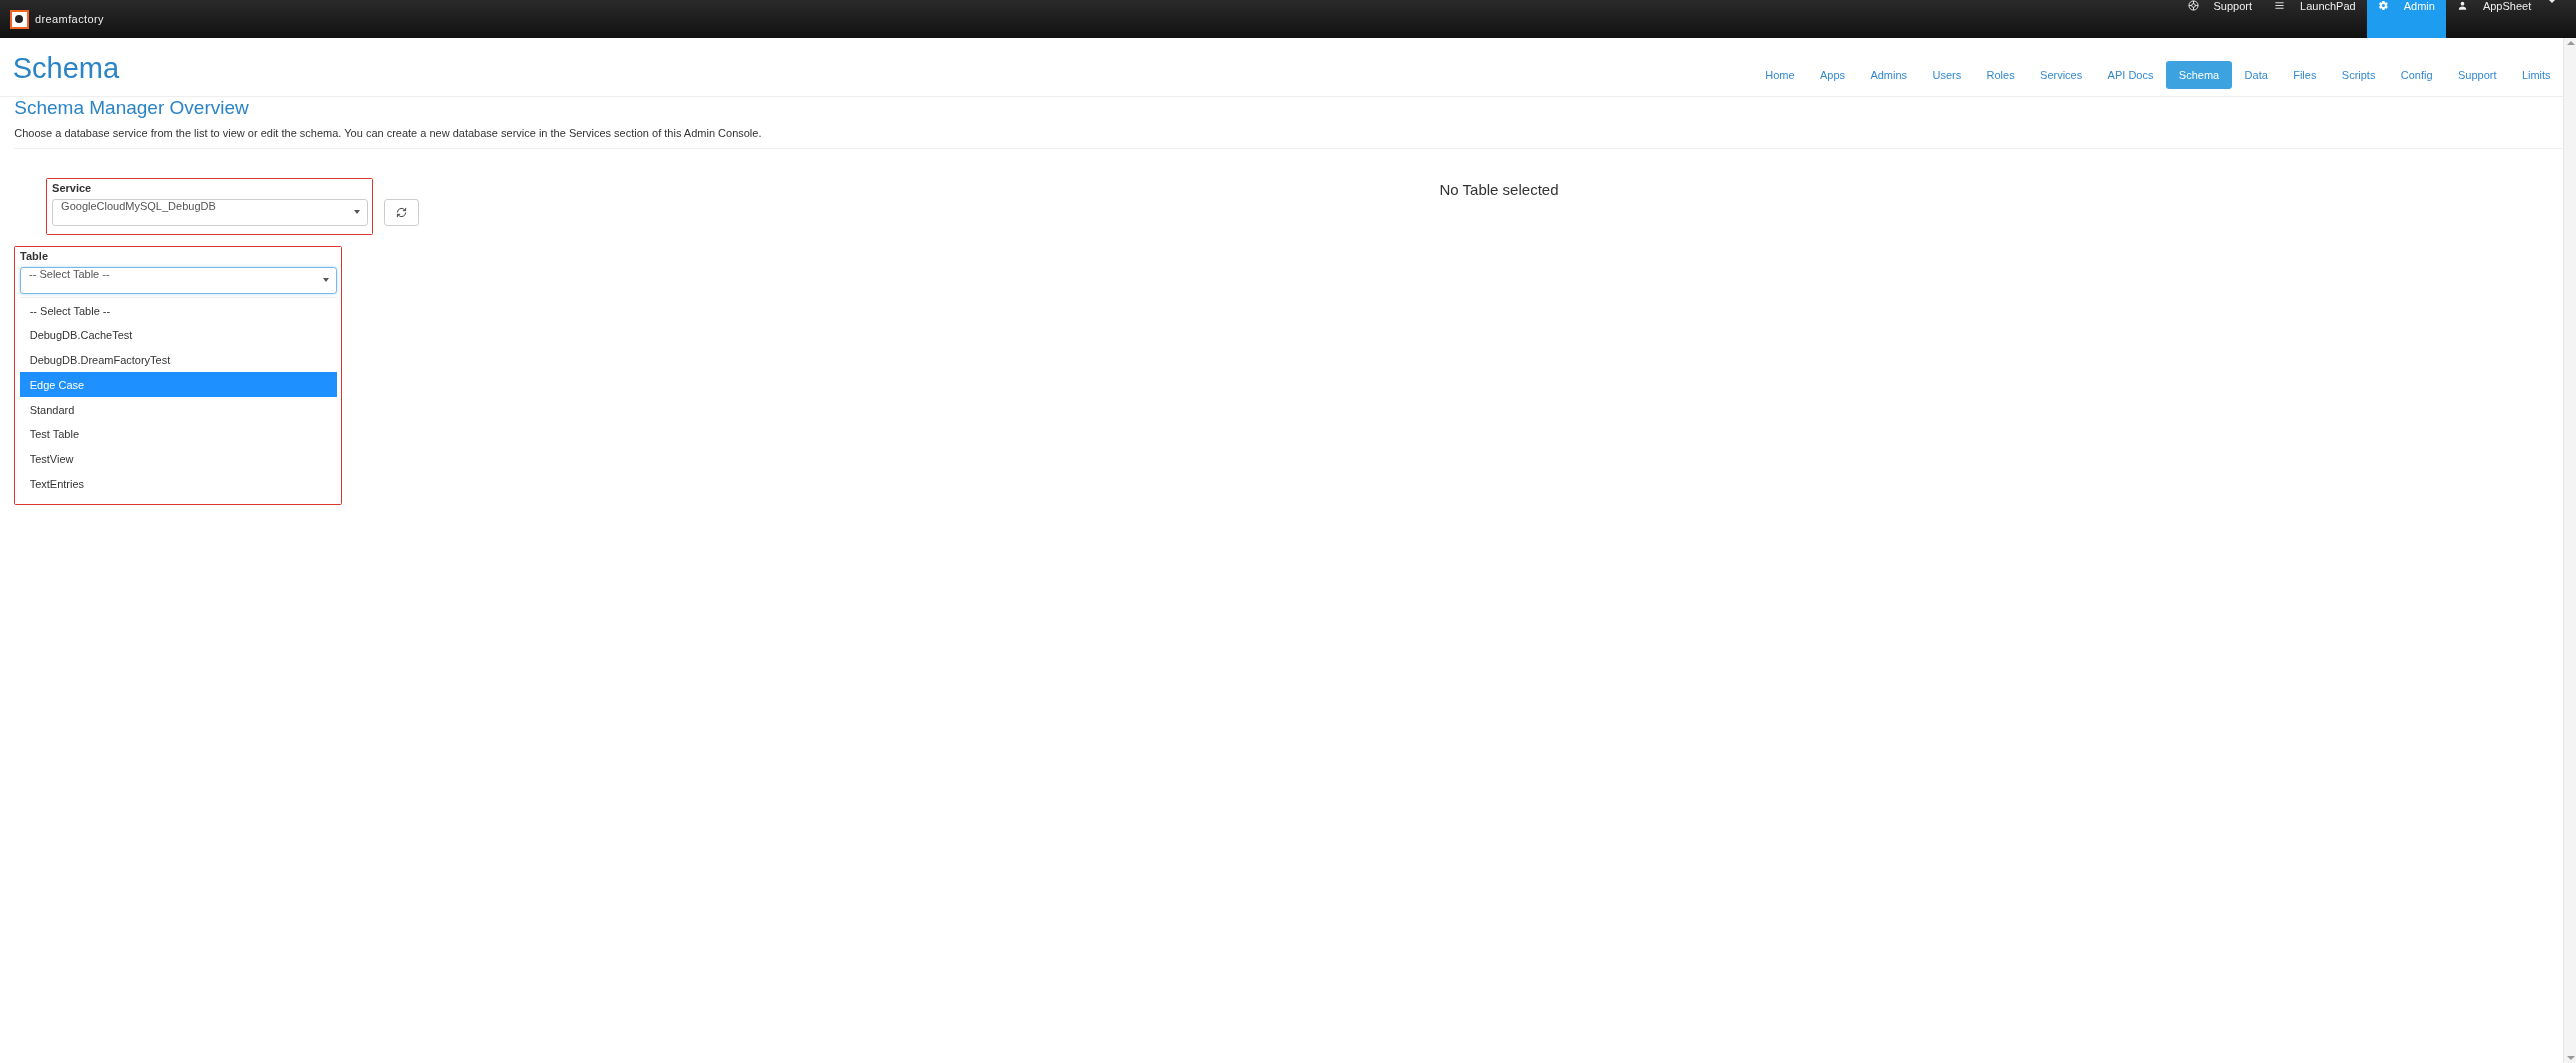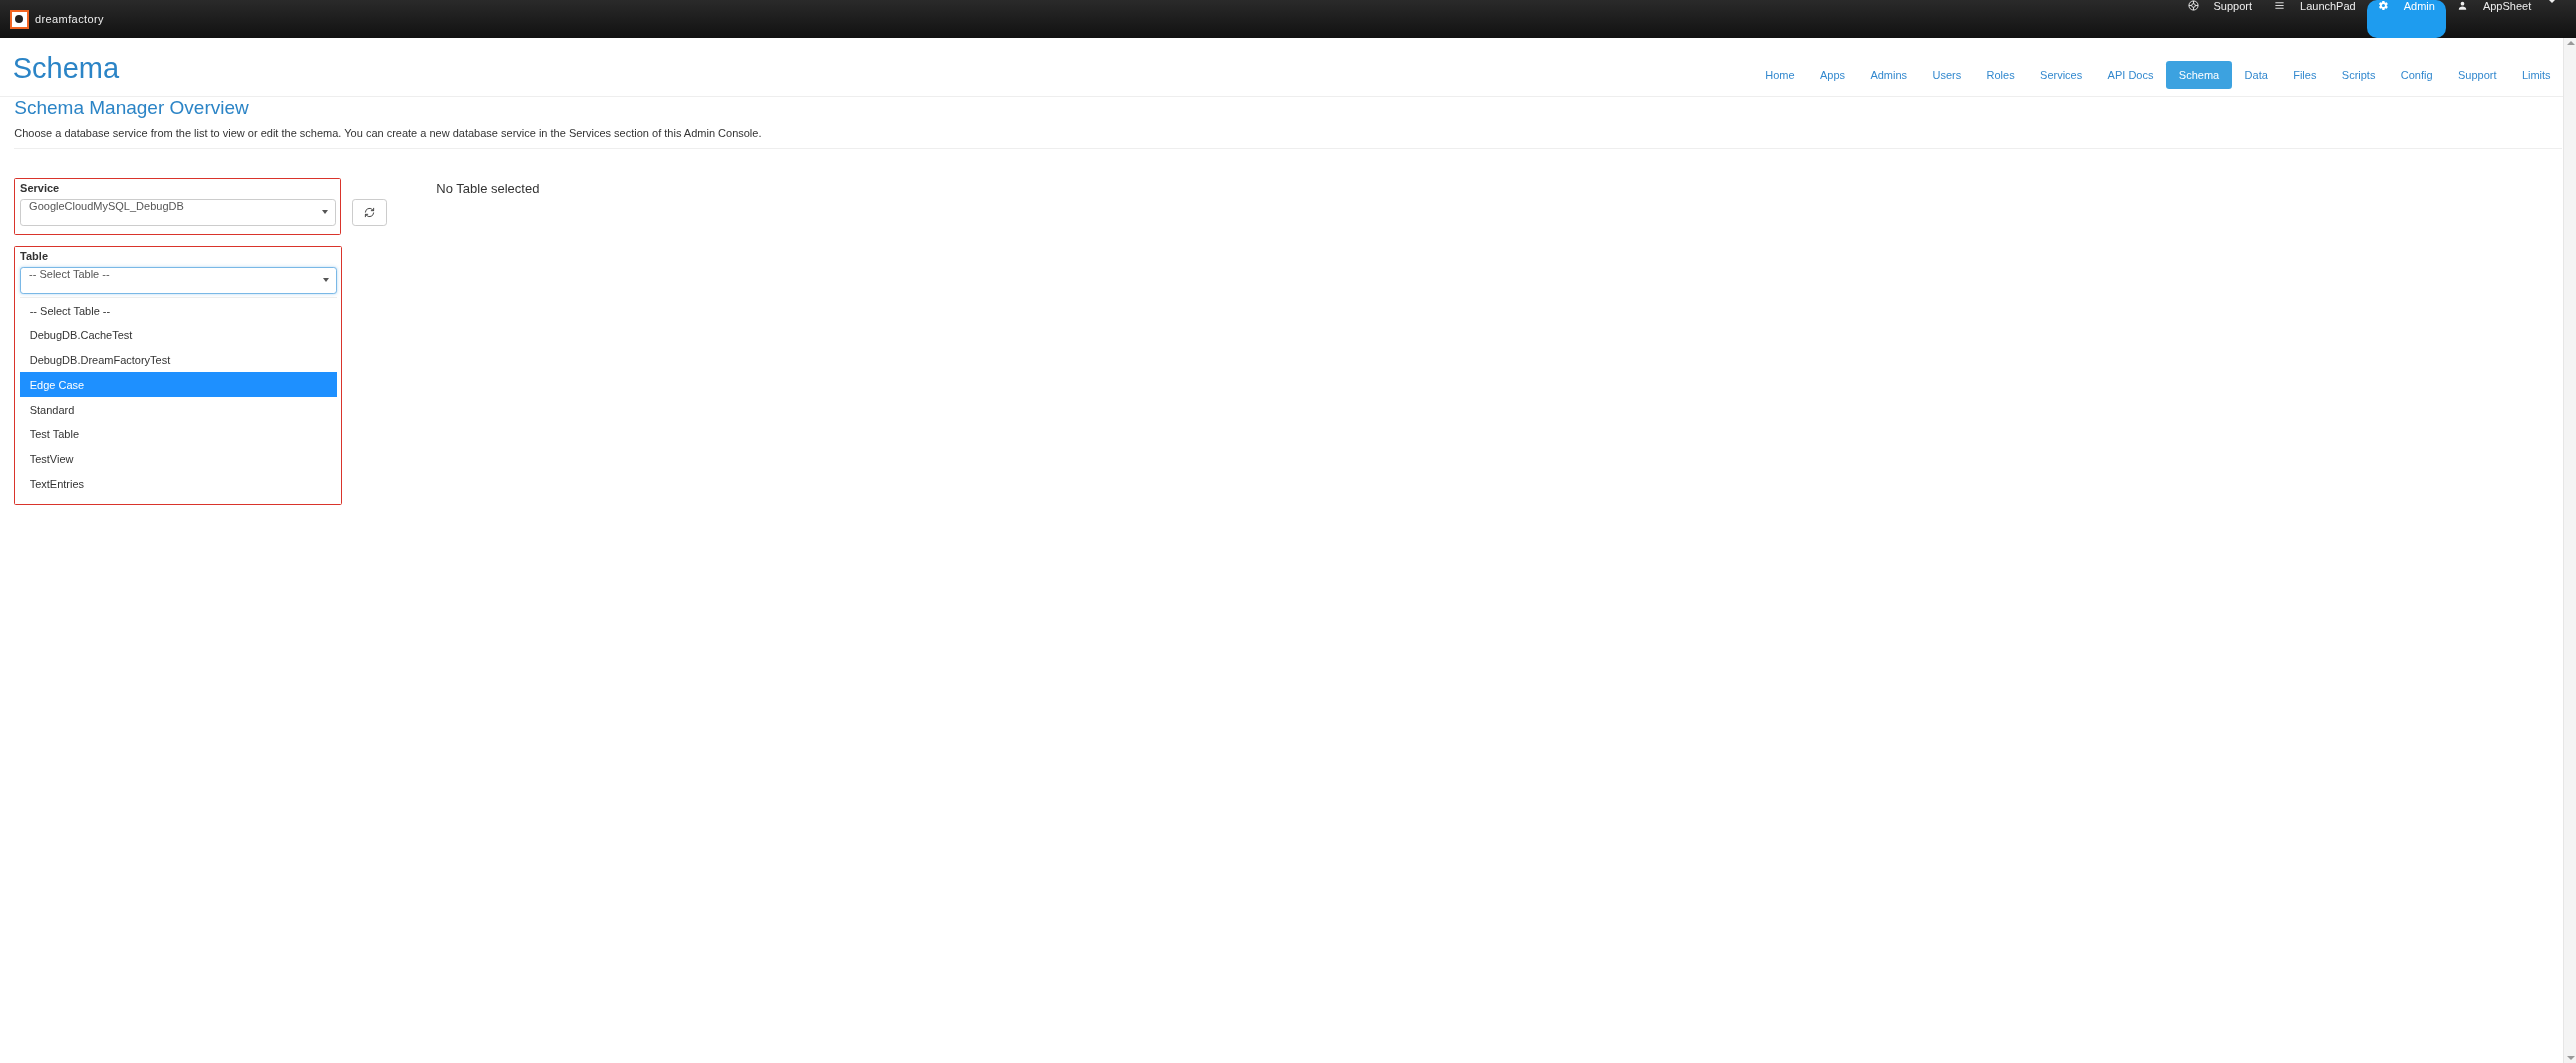--- a/index.html
+++ b/index.html
@@ -49,21 +49,20 @@
     gap: 15px;
     padding: 0 11px;
     height: 38px;
     color: #eee;
     font-size: 11px;
     cursor: pointer;
   }
   .topbar-item.active {
     background: #1e9cef;
     color: #fff;
-    border-radius: 10px;
   }
   .icon {
     display: inline-flex;
     align-items: center;
     justify-content: center;
   }
   .icon svg { display: block; }
   .caret-down {
     width: 0; height: 0;
     border-left: 3.2px solid transparent;
@@ -136,20 +135,21 @@
   .hr {
     border: none;
     border-top: 0.8px solid #eee;
     margin: 4.8px 0 14.3px 0;
   }
 
   .panel-row {
     display: flex;
     align-items: flex-start;
     gap: 11px;
+    margin-left: 32px;
   }
   .panel {
     border: 1.6px solid #d9342b;
     padding: 3.2px 4.8px 8px 4.8px;
     border-radius: 1.6px;
   }
   .panel-service { width: 327px; }
   .panel-table { width: 328px; }
   .panel-label {
     font-weight: 700;
@@ -208,21 +208,22 @@
     color: #333;
     cursor: pointer;
   }
   .dropdown-option.highlighted {
     background: #1e90ff;
     color: #fff;
   }
 
   .no-table {
     color: #333;
-    font-size: 13px;
+    font-size: 15px;
+    text-align: center;
   }
 
   
   .scroll-hint {
     position: fixed;
     right: 0;
     top: 38px;
     bottom: 0;
     width: 12.7px;
     background: #f4f4f4;

